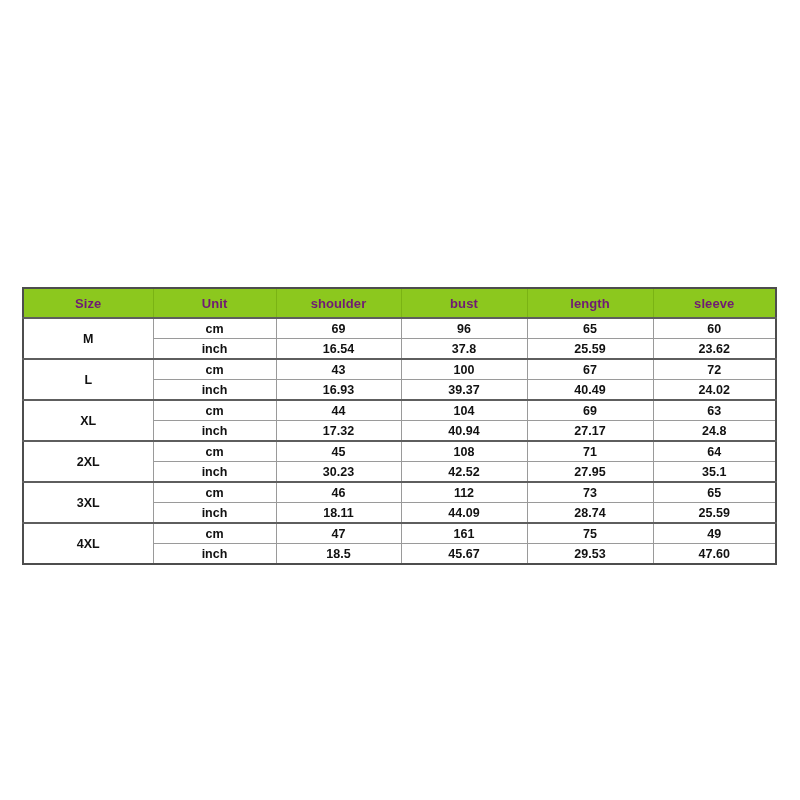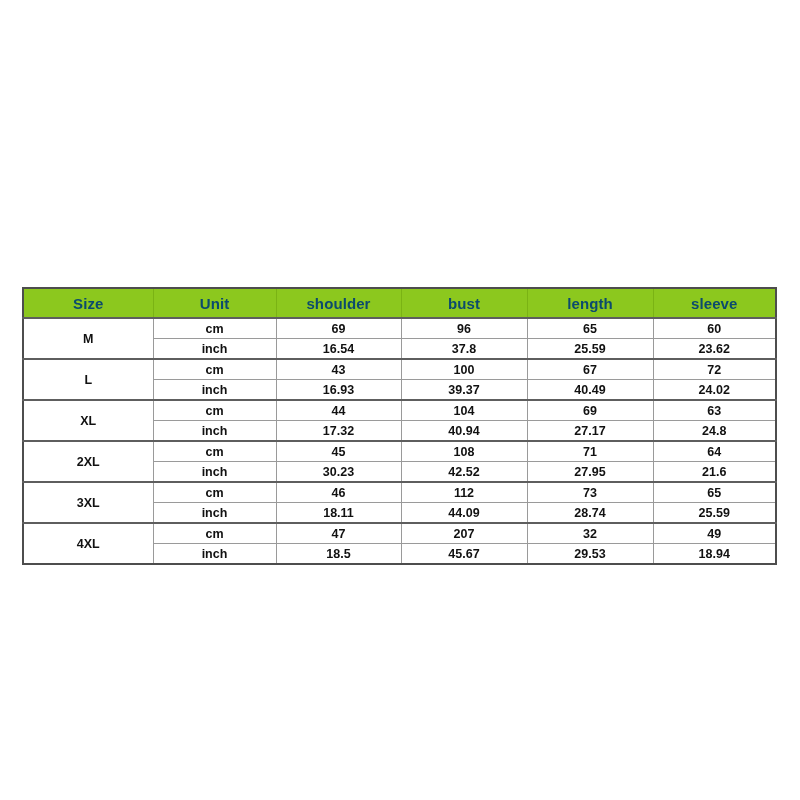--- a/index.html
+++ b/index.html
@@ -38,23 +38,23 @@
     font-weight: bold;
     color: #111111;
     padding: 0;
     background: #ffffff;
   }
 
   
   table.size-chart thead th {
     background: #8CC81E;
     height: 28px;
-    font-size: 15px;
+    font-size: 13px;
     border: 1px solid #7ab314;
-    color: #0c4a6e;
+    color: #701a75;
     letter-spacing: 0.1px;
   }
 
   
   table.size-chart tbody td {
     height: 19px;
     font-size: 12.5px;
   }
 
   
@@ -159,21 +159,21 @@
         <td>45</td>
         <td>108</td>
         <td>71</td>
         <td>64</td>
       </tr>
       <tr>
         <td>inch</td>
         <td>30.23</td>
         <td>42.52</td>
         <td>27.95</td>
-        <td>21.6</td>
+        <td>35.1</td>
       </tr>
 
       <tr class="group-start">
         <td class="size-cell" rowspan="2">3XL</td>
         <td>cm</td>
         <td>46</td>
         <td>112</td>
         <td>73</td>
         <td>65</td>
       </tr>
@@ -182,27 +182,27 @@
         <td>18.11</td>
         <td>44.09</td>
         <td>28.74</td>
         <td>25.59</td>
       </tr>
 
       <tr class="group-start">
         <td class="size-cell" rowspan="2">4XL</td>
         <td>cm</td>
         <td>47</td>
-        <td>207</td>
-        <td>32</td>
+        <td>161</td>
+        <td>75</td>
         <td>49</td>
       </tr>
       <tr>
         <td>inch</td>
         <td>18.5</td>
         <td>45.67</td>
         <td>29.53</td>
-        <td>18.94</td>
+        <td>47.60</td>
       </tr>
 
     </tbody>
   </table>
 </div>
 
 </body></html>

